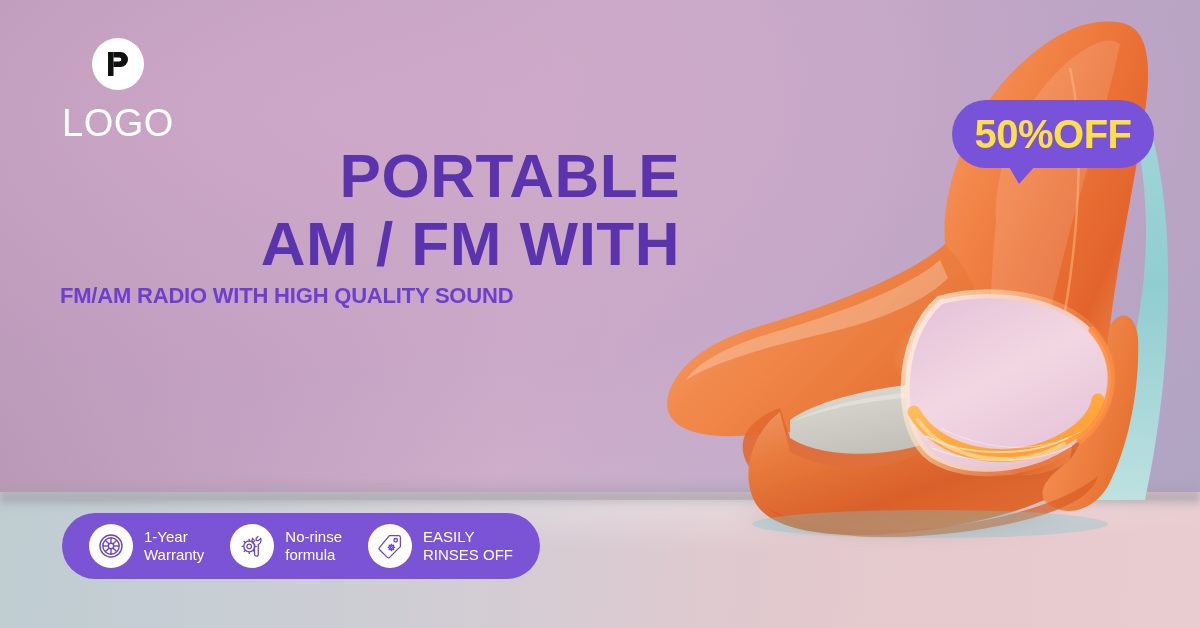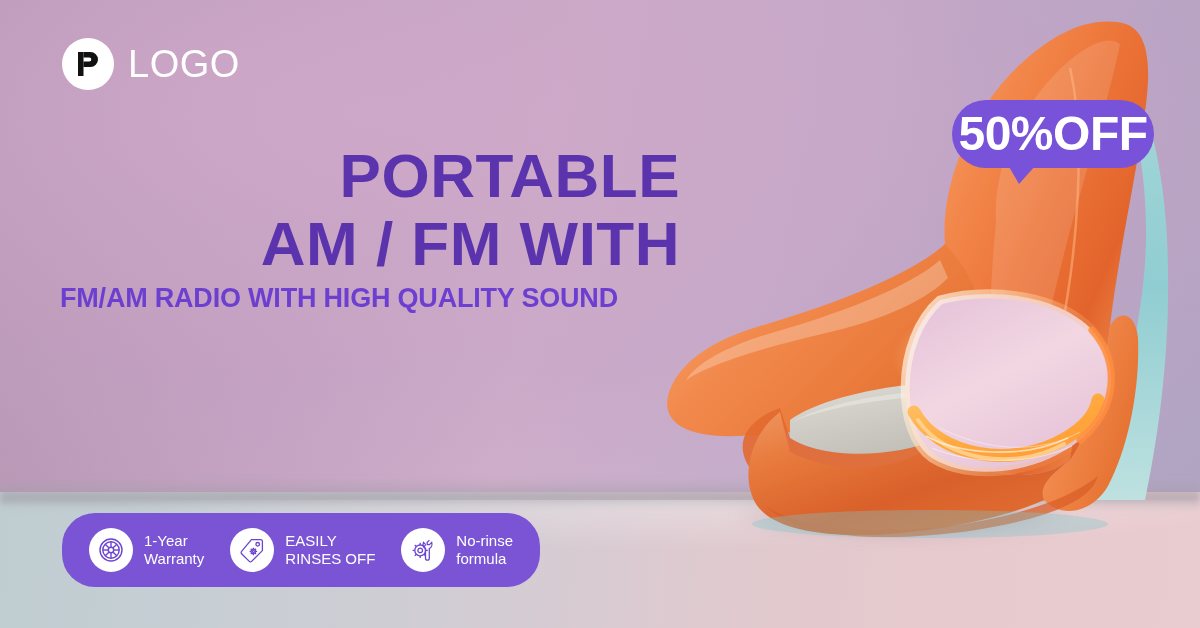--- a/index.html
+++ b/index.html
@@ -73,20 +73,21 @@
   }
 
   
   .logo {
     position: absolute;
     left: 62px;
     top: 38px;
     display: flex;
     align-items: center;
     gap: 14px;
+    flex-direction: column;
   }
   .logo-mark {
     width: 52px;
     height: 52px;
     border-radius: 50%;
     background: #ffffff;
     display: flex;
     align-items: center;
     justify-content: center;
   }
@@ -111,21 +112,21 @@
     font-size: 62px;
     font-weight: 700;
     line-height: 1.09;
     letter-spacing: 0.5px;
     white-space: nowrap;
     text-align: right;
   }
   .subtitle {
     margin-top: 6px;
     color: #6c3fd0;
-    font-size: 27px;
+    font-size: 22px;
     font-weight: 700;
     letter-spacing: -0.2px;
     white-space: nowrap;
   }
 
   
   .badge {
     position: absolute;
     left: 952px;
     top: 100px;
@@ -146,33 +147,33 @@
     left: 56px;
     bottom: -16px;
     width: 0;
     height: 0;
     border-left: 11px solid transparent;
     border-right: 17px solid transparent;
     border-top: 19px solid #7852d8;
   }
   .badge-text {
     position: relative;
-    color: #ffffff;
-    font-size: 48px;
+    color: #fde047;
+    font-size: 40px;
     font-weight: 700;
     letter-spacing: -0.5px;
     line-height: 1;
   }
 
   
   .feature-bar {
     position: absolute;
     left: 62px;
     top: 513px;
-    height: 74px;
+    height: 66px;
     background: #7a54d4;
     border-radius: 33px;
     display: flex;
     align-items: center;
     padding: 0 14px;
     box-sizing: border-box;
   }
   .feature {
     display: flex;
     align-items: center;
@@ -384,45 +385,20 @@
           <line x1="7.2" y1="7.2" x2="11.1" y2="11.1"></line>
           <line x1="14.9" y1="14.9" x2="18.8" y2="18.8"></line>
           <line x1="18.8" y1="7.2" x2="14.9" y2="11.1"></line>
           <line x1="11.1" y1="14.9" x2="7.2" y2="18.8"></line>
         </svg>
       </span>
       <span class="feature-label">1-Year
 Warranty</span>
     </div>
 
-
-    <div class="feature">
-      <span class="feature-icon">
-        <svg width="26" height="26" viewBox="0 0 26 26" xmlns="http://www.w3.org/2000/svg" fill="none" stroke="#6a45cf" stroke-width="1.3">
-          <path d="M12.4 2.6 H21.6 A1.8 1.8 0 0 1 23.4 4.4 V13.6
-                   L12.6 24.4 A1.6 1.6 0 0 1 10.3 24.4 L2.6 16.7
-                   A1.6 1.6 0 0 1 2.6 14.4 Z"></path>
-          <circle cx="18.7" cy="7.3" r="1.8"></circle>
-          <g transform="translate(14.4,14.4) scale(0.92)">
-            <circle cx="0" cy="0" r="2.5"></circle>
-            <circle cx="0" cy="0" r="1.1"></circle>
-            <line x1="0" y1="-2.5" x2="0" y2="-4.1"></line>
-            <line x1="0" y1="2.5" x2="0" y2="4.1"></line>
-            <line x1="-2.5" y1="0" x2="-4.1" y2="0"></line>
-            <line x1="2.5" y1="0" x2="4.1" y2="0"></line>
-            <line x1="-1.8" y1="-1.8" x2="-2.9" y2="-2.9"></line>
-            <line x1="1.8" y1="1.8" x2="2.9" y2="2.9"></line>
-            <line x1="1.8" y1="-1.8" x2="2.9" y2="-2.9"></line>
-            <line x1="-1.8" y1="1.8" x2="-2.9" y2="2.9"></line>
-          </g>
-        </svg>
-      </span>
-      <span class="feature-label">EASILY
-RINSES OFF</span>
-    </div>
 
     <div class="feature">
       <span class="feature-icon">
         <svg width="26" height="26" viewBox="0 0 26 26" xmlns="http://www.w3.org/2000/svg" fill="none" stroke="#6a45cf" stroke-width="1.3">
           <g transform="translate(10.2,13.4)">
             <circle cx="0" cy="0" r="5.4"></circle>
             <circle cx="0" cy="0" r="2.3"></circle>
             <line x1="0" y1="-5.4" x2="0" y2="-7.6"></line>
             <line x1="0" y1="5.4" x2="0" y2="7.6"></line>
             <line x1="-5.4" y1="0" x2="-7.6" y2="0"></line>
@@ -436,15 +412,40 @@
                    C 22.6 8.0 21.3 10.6 19.3 11.5
                    L19.3 21.2 A1.9 1.9 0 0 1 15.5 21.2
                    L15.5 11.5 C 13.5 10.6 12.6 8.0 13.5 5.4
                    L15.7 7.6"></path>
         </svg>
       </span>
       <span class="feature-label">No-rinse
 formula</span>
     </div>
 
+    <div class="feature">
+      <span class="feature-icon">
+        <svg width="26" height="26" viewBox="0 0 26 26" xmlns="http://www.w3.org/2000/svg" fill="none" stroke="#6a45cf" stroke-width="1.3">
+          <path d="M12.4 2.6 H21.6 A1.8 1.8 0 0 1 23.4 4.4 V13.6
+                   L12.6 24.4 A1.6 1.6 0 0 1 10.3 24.4 L2.6 16.7
+                   A1.6 1.6 0 0 1 2.6 14.4 Z"></path>
+          <circle cx="18.7" cy="7.3" r="1.8"></circle>
+          <g transform="translate(14.4,14.4) scale(0.92)">
+            <circle cx="0" cy="0" r="2.5"></circle>
+            <circle cx="0" cy="0" r="1.1"></circle>
+            <line x1="0" y1="-2.5" x2="0" y2="-4.1"></line>
+            <line x1="0" y1="2.5" x2="0" y2="4.1"></line>
+            <line x1="-2.5" y1="0" x2="-4.1" y2="0"></line>
+            <line x1="2.5" y1="0" x2="4.1" y2="0"></line>
+            <line x1="-1.8" y1="-1.8" x2="-2.9" y2="-2.9"></line>
+            <line x1="1.8" y1="1.8" x2="2.9" y2="2.9"></line>
+            <line x1="1.8" y1="-1.8" x2="2.9" y2="-2.9"></line>
+            <line x1="-1.8" y1="1.8" x2="-2.9" y2="2.9"></line>
+          </g>
+        </svg>
+      </span>
+      <span class="feature-label">EASILY
+RINSES OFF</span>
+    </div>
+
   </div>
 
 </div>
 
 </body></html>

